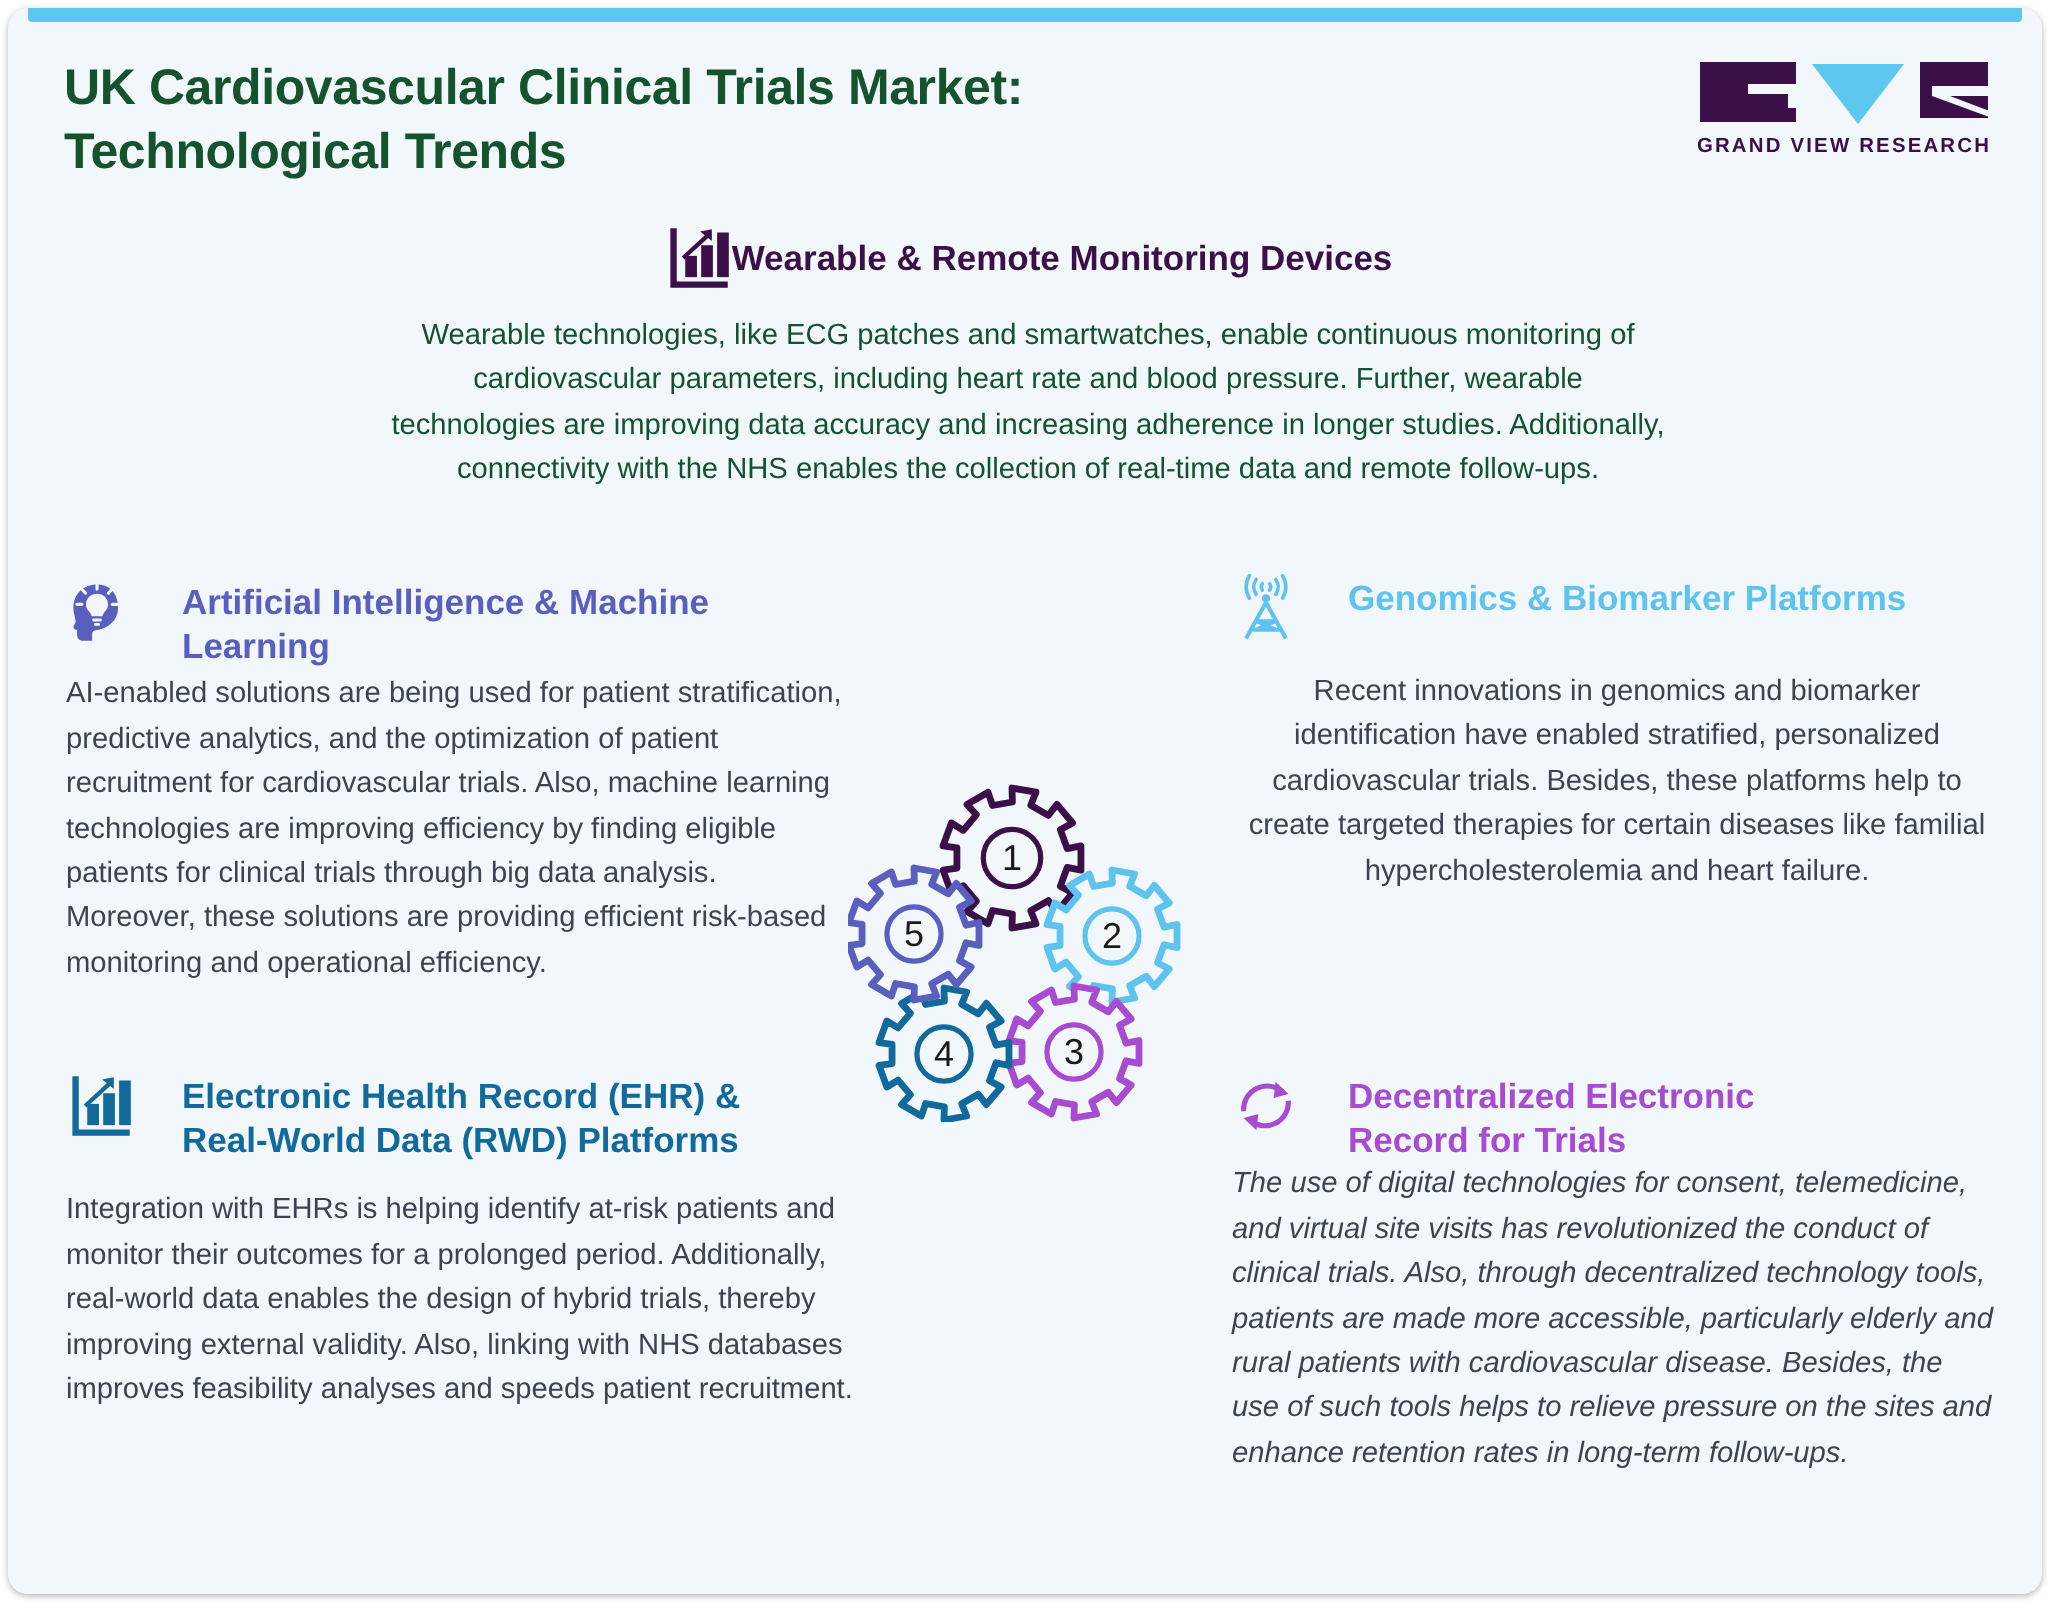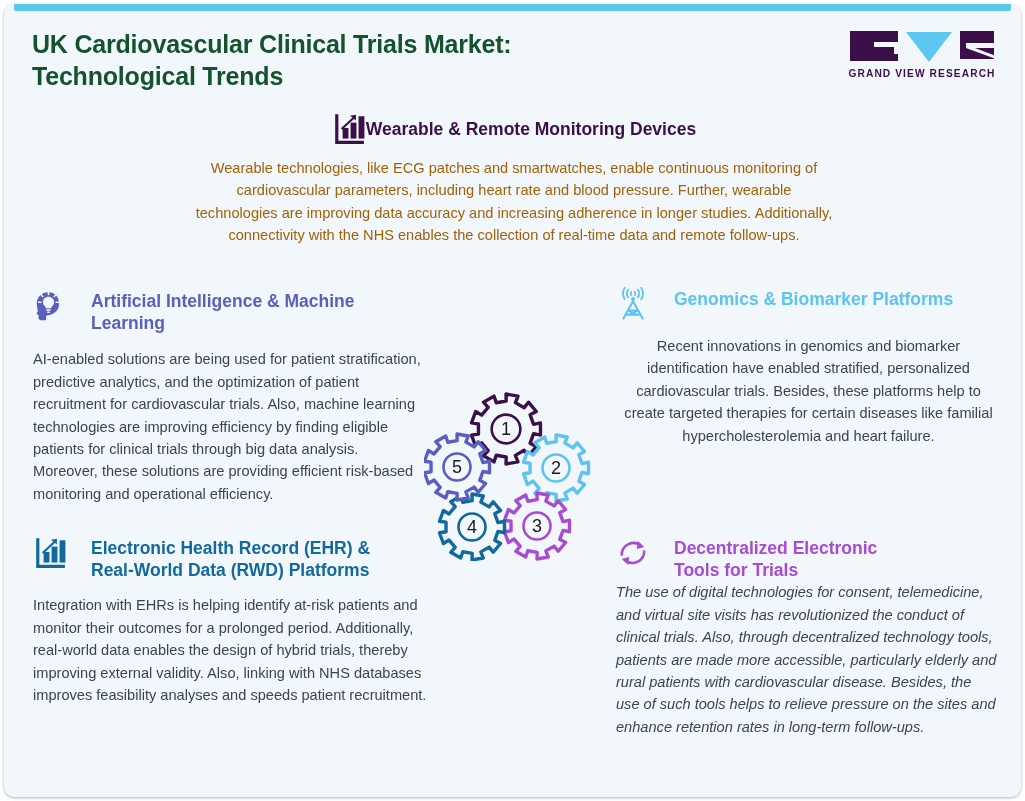--- a/index.html
+++ b/index.html
@@ -82,21 +82,21 @@
   }
   .feature-top-title {
     font-size: 17.5px;
     font-weight: bold;
     color: #3b1049;
   }
   .feature-top-body {
     margin-top: 11px;
     font-size: 14.6px;
     line-height: 1.53;
-    color: #a16207;
+    color: #14532d;
   }
 
   
   .section { position: absolute; }
   .section-head {
     display: flex;
     align-items: flex-start;
     gap: 24px;
   }
   .section-icon {
@@ -112,21 +112,21 @@
     padding-top: 2px;
   }
   .section-title .line2 { display: block; }
   .section-body {
     font-size: 14.6px;
     line-height: 1.535;
     color: #3d4450;
   }
 
   #sec-ai       { left: 29px;  top: 285px; width: 400px; }
-  #sec-ai .section-body   { margin-top: 14px; width: 392px; }
+  #sec-ai .section-body   { margin-top: 2px; width: 392px; }
   #sec-ai .section-title  { color: #5a5fbe; }
 
   #sec-genomics { left: 612px; top: 283px; width: 392px; }
   #sec-genomics .section-body  { margin-top: 14px; width: 385px; text-align: center; }
   #sec-genomics .section-title { color: #5ec3ef; }
 
   #sec-ehr      { left: 29px;  top: 532px; width: 410px; }
   #sec-ehr .section-body  { margin-top: 13px; width: 404px; }
   #sec-ehr .section-title { color: #11699c; }
 
@@ -253,21 +253,21 @@
       <svg class="section-icon" viewBox="0 0 32 32">
         <g fill="none" stroke="#a74bd3" stroke-width="2.4" stroke-linecap="butt">
           <path d="M5.5 18.5 A11 11 0 0 1 24 9.6"></path>
           <path d="M26.5 13.5 A11 11 0 0 1 8.3 22.6"></path>
         </g>
         <polygon points="20.5,4.6 26.6,10.4 19.6,12.2" fill="#a74bd3"></polygon>
         <polygon points="11.5,27.4 5.4,21.6 12.4,19.8" fill="#a74bd3"></polygon>
       </svg>
       <div class="section-title">
         <span>Decentralized Electronic</span>
-        <span class="line2">Tools for Trials</span>
+        <span class="line2">Record for Trials</span>
       </div>
     </div>
     <div class="section-body">The use of digital technologies for consent, telemedicine, and virtual site visits has revolutionized the conduct of clinical trials. Also, through decentralized technology tools, patients are made more accessible, particularly elderly and rural patients with cardiovascular disease. Besides, the use of such tools helps to relieve pressure on the sites and enhance retention rates in long-term follow-ups.</div>
   </div>
 
   <div id="gear-cluster">
     <svg id="gear-svg" width="180" height="175" viewBox="0 0 180 175">
         <g>
           <path d="M 116.47 36.92 L 116.47 49.08 L 109.61 47.67 L 106.15 57.17 L 112.31 60.50 L 104.50 69.81 L 100.15 64.32 L 91.39 69.38 L 93.97 75.89 L 82.00 78.00 L 82.20 71.00 L 72.24 69.24 L 70.03 75.89 L 59.50 69.81 L 64.15 64.57 L 57.65 56.83 L 51.69 60.50 L 47.53 49.08 L 54.46 48.05 L 54.46 37.95 L 47.53 36.92 L 51.69 25.50 L 57.65 29.17 L 64.15 21.43 L 59.50 16.19 L 70.03 10.11 L 72.24 16.76 L 82.20 15.00 L 82.00 8.00 L 93.97 10.11 L 91.39 16.62 L 100.15 21.68 L 104.50 16.19 L 112.31 25.50 L 106.15 28.83 L 109.61 38.33 Z" fill="#f2f7fb" stroke="#3b1049" stroke-width="3.4" stroke-linejoin="round"></path>
           <circle cx="82" cy="43" r="14.35" fill="#f2f7fb" stroke="#3b1049" stroke-width="2.6"></circle>

